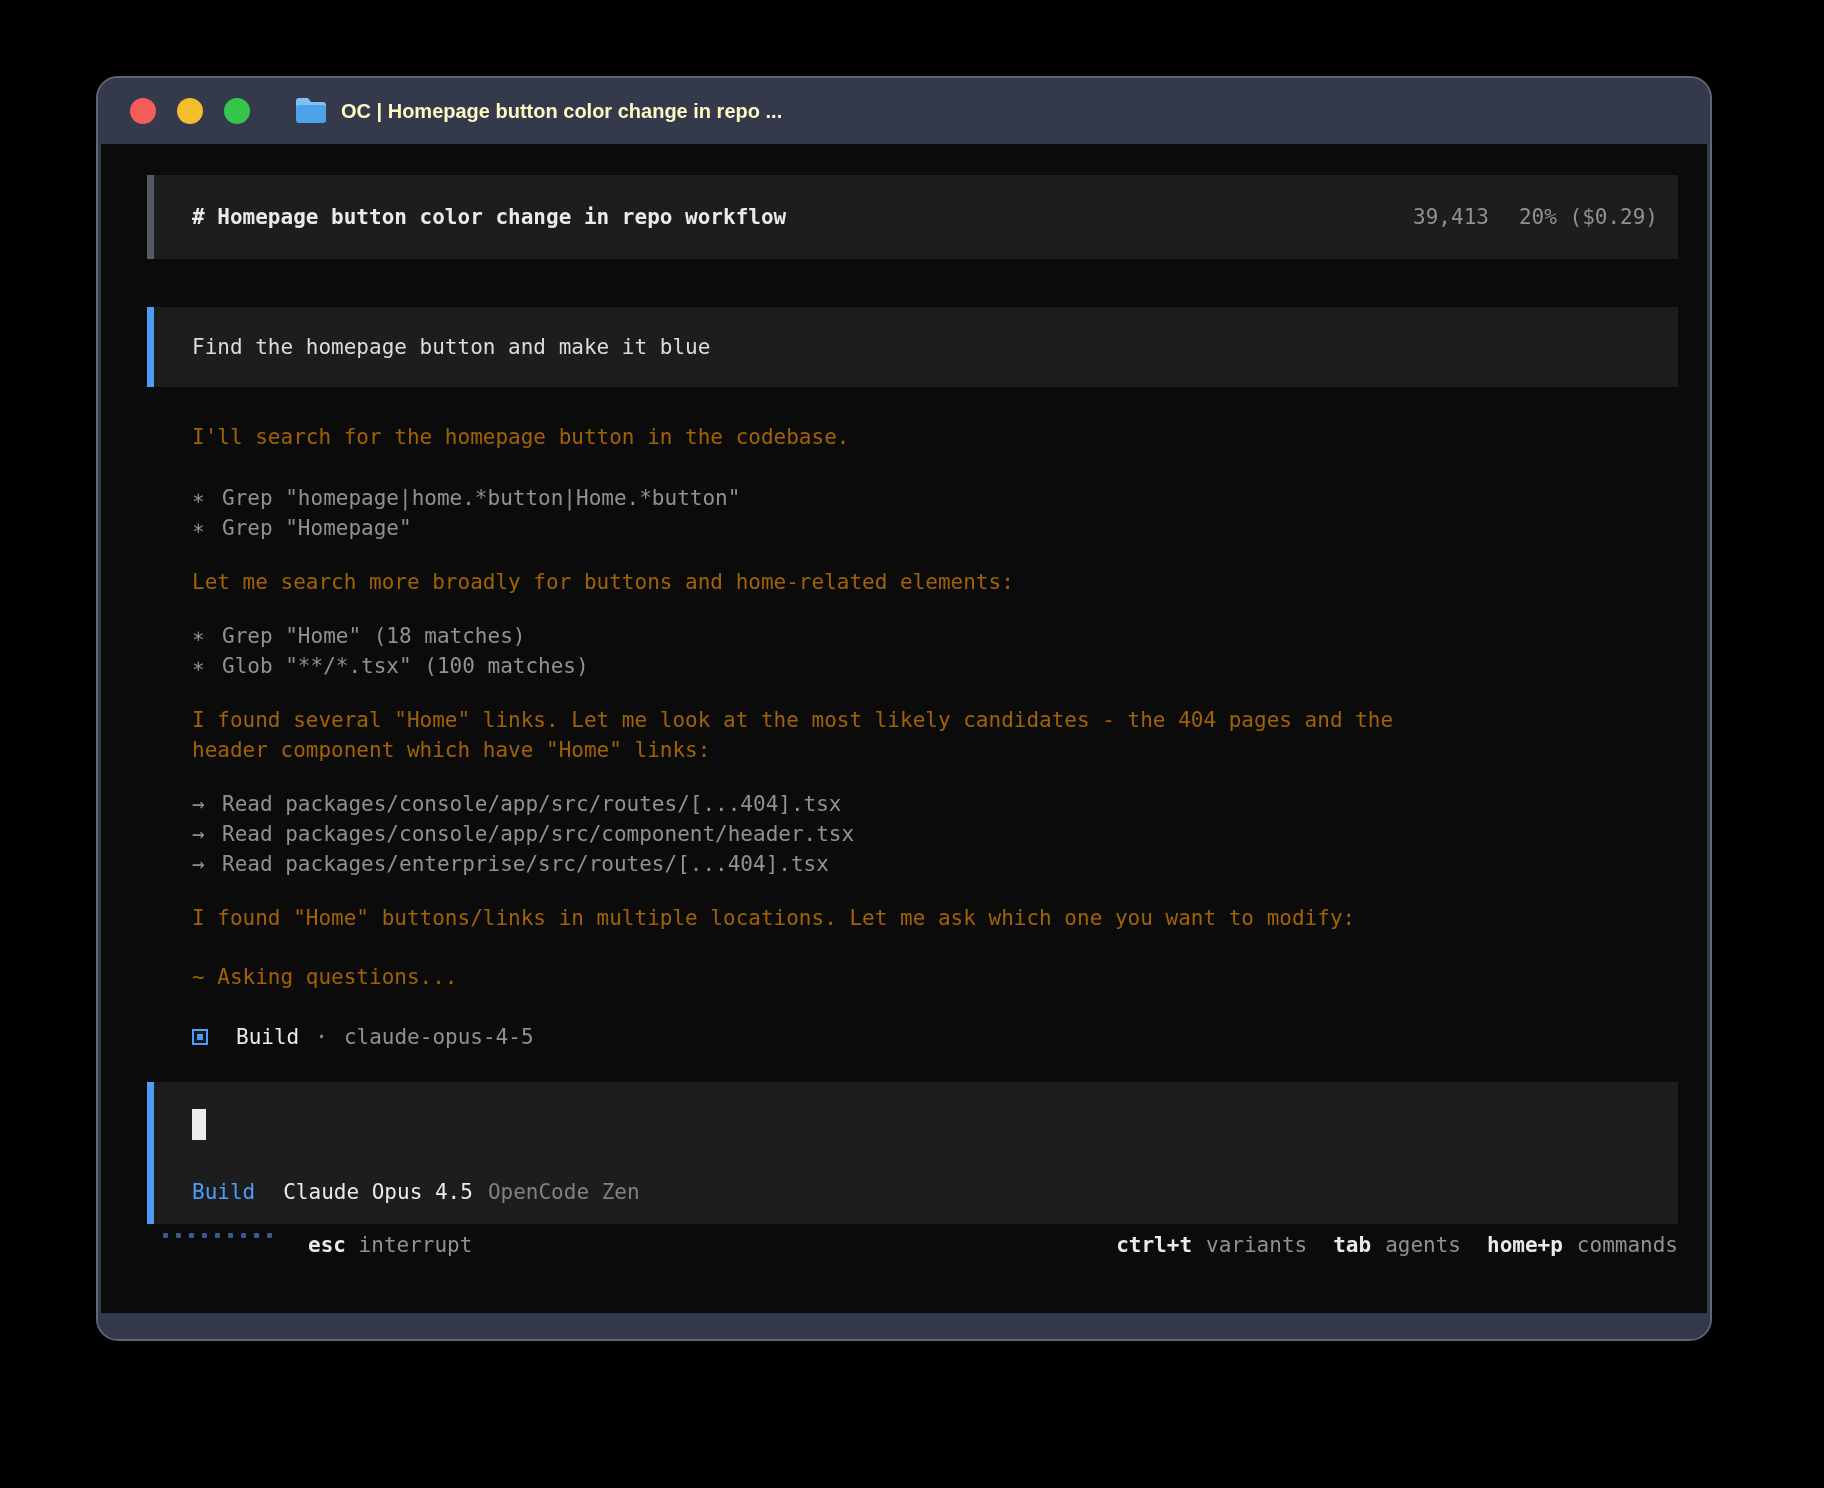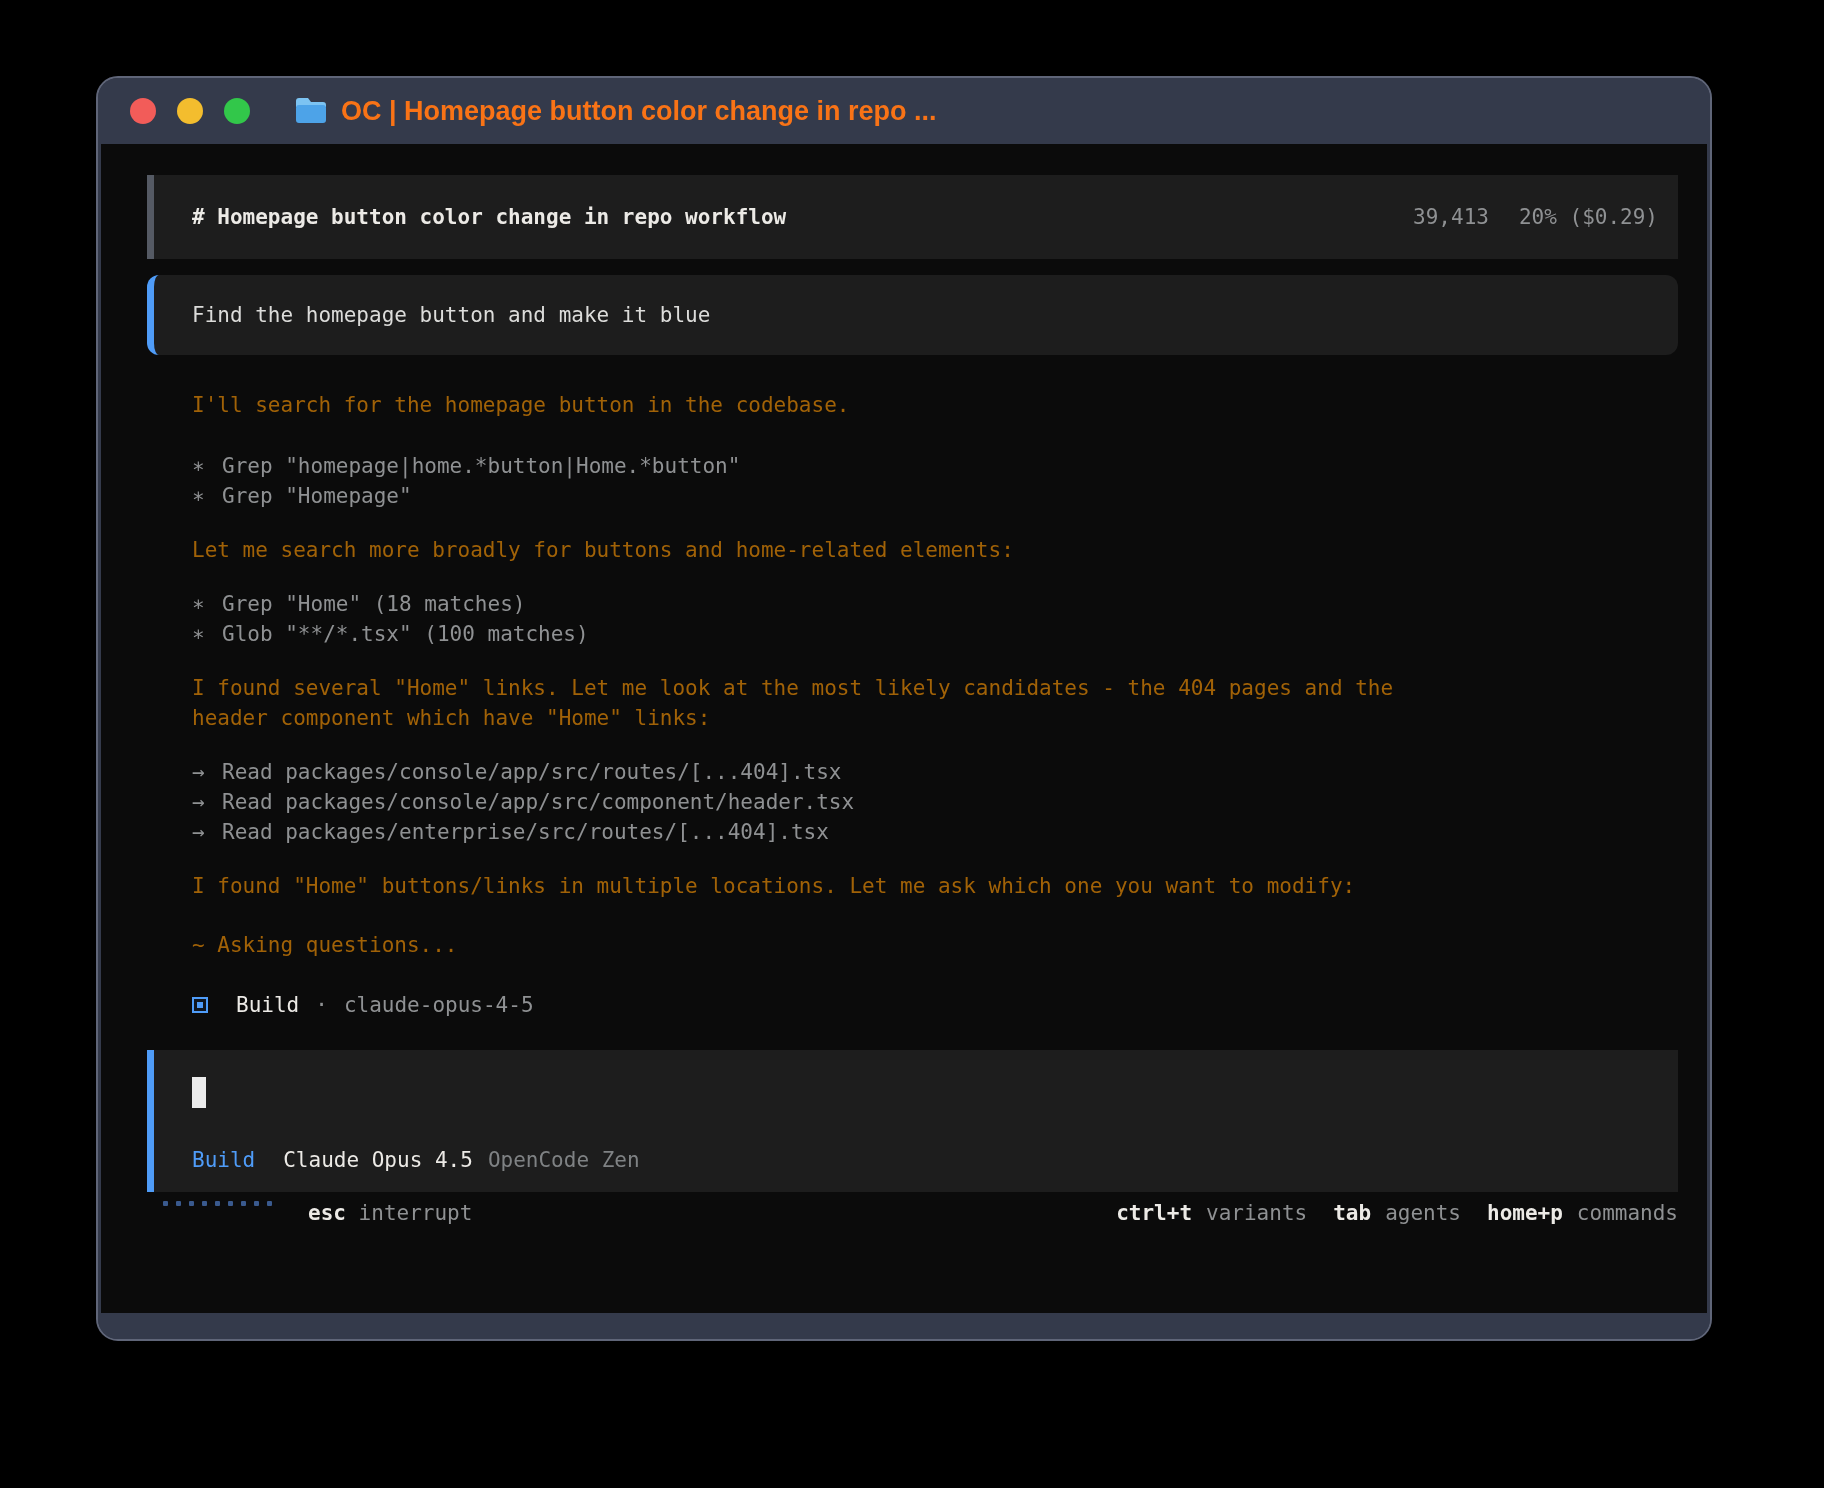--- a/index.html
+++ b/index.html
@@ -15,41 +15,41 @@
     height:66px; flex:0 0 66px; display:flex; align-items:center;
     padding-left:32px; background:#343a4b;
   }
   .light{ width:26px; height:26px; border-radius:50%; margin-right:21px; }
   .light.red{ background:#f25c59; }
   .light.yellow{ background:#f3bd2e; }
   .light.green{ background:#32c74a; }
   .folder{ margin-left:23px; width:34px; height:28px; flex:0 0 auto; }
   .win-title{
     margin-left:13px; font-family:"Liberation Sans", sans-serif;
-    font-weight:bold; font-size:27px; color:#f97316; white-space:nowrap;
+    font-weight:bold; font-size:20px; color:#fef9c3; white-space:nowrap;
   }
 
   .content{
     flex:1 1 auto; background:#0b0b0b; margin:0 3px;
     padding:31px 29px 0 46px; overflow:hidden;
     font-size:21px; color:#e8e8e6;
   }
   .line{ height:30px; display:flex; align-items:center; white-space:pre; }
 
   .block{ background:#1d1d1d; border-left:7px solid #555a64; }
   .block.blue{ border-left-color:#4f9cf8; }
 
   .header-block{
     padding:30px 20px 30px 38px; display:flex; align-items:center;
     justify-content:space-between;
   }
   .header-title{ font-weight:bold; color:#eceae6; }
   .header-stats{ color:#8f9193; display:flex; gap:30px; }
 
-  .user-block{ margin-top:16px; padding:25px 20px 25px 38px; color:#dcdcda;border-radius:12px; }
+  .user-block{ margin-top:48px; padding:25px 20px 25px 38px; color:#dcdcda; }
 
   .p{ margin-left:45px; color:#a16207; }
   .muted{ color:#8f9193; }
   .mt35{ margin-top:35px; } .mt31{ margin-top:31px; } .mt30{ margin-top:24px; }
   .mt29{ margin-top:29px;text-align:right; }
   .bullet{ display:inline-block; width:30px; color:#8f9193; }
 
   .agent-line{ margin-left:45px; margin-top:30px; }
   .agent-icon{
     width:16px; height:16px; border:2px solid #4f9cf8; background:#10161f;

